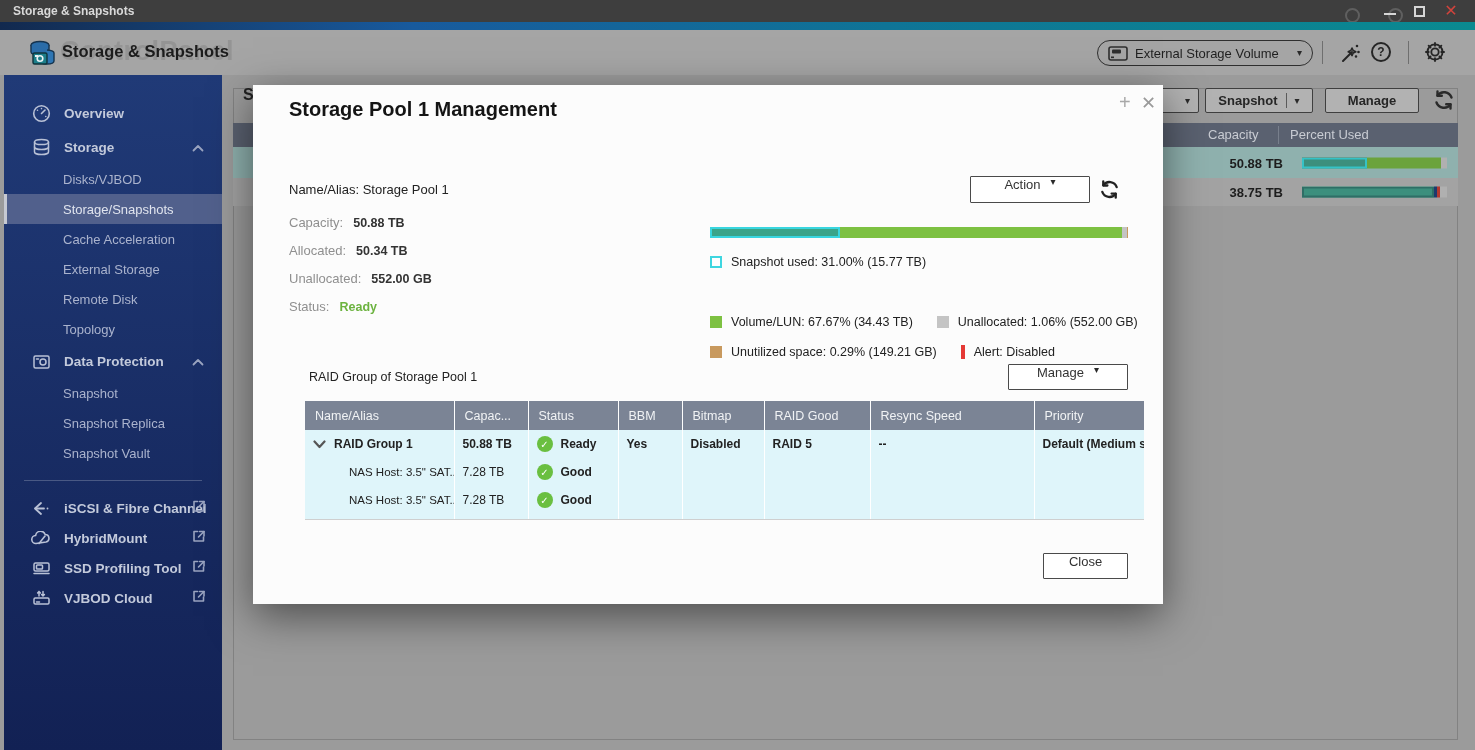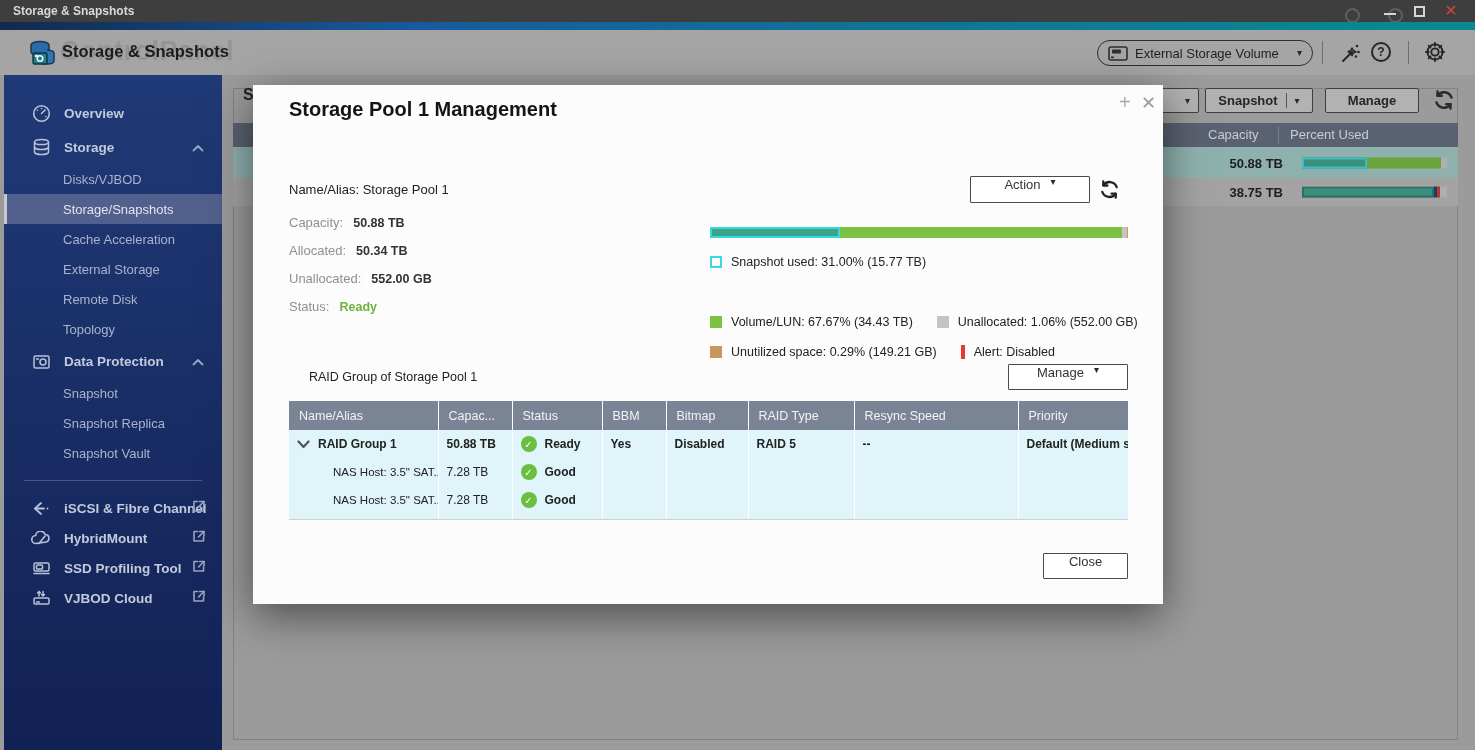--- a/index.html
+++ b/index.html
@@ -97,21 +97,21 @@
   .legend-row { position:absolute; left:457px; height:16px; display:flex; align-items:center; gap:24px; }
   .leg-item { display:flex; align-items:center; gap:9px; font-size:12.5px; color:#222; }
   .sw { width:12px; height:12px; flex:none; }
   .sw-snap { background:#fff; border:2px solid var(--legend_cyan); }
   .sw-pool { background:var(--dark_green); }
   .sw-vol { background:var(--light_green); }
   .sw-unalloc { background:#c4c4c4; }
   .sw-unutil { background:var(--tan); }
   .sw-alert { width:4px; height:14px; background:var(--alert_red); }
   .raid-label { position:absolute; left:36px; top:285px; font-size:12.5px; font-weight:400; color:#222;margin-left:20px; }
-  .raid-wrap { position:absolute; left:36px; top:316px; width:839px; height:119px; overflow:hidden; border-bottom:1px solid #cfcfcf; }
+  .raid-wrap { position:absolute; left:52px; top:316px; width:839px; height:119px; overflow:hidden; border-bottom:1px solid #cfcfcf; }
   table.raid { border-collapse:collapse; table-layout:fixed; width:839px; }
   .raid th { height:29px; background:var(--th_gray); color:#f1f3f5; font-size:12.5px; font-weight:400;
     text-align:left; padding-left:10px; border-right:1px solid rgba(255,255,255,.75); white-space:nowrap; overflow:hidden; }
   .raid th:last-child { border-right:none; }
   .raid td { height:28px; background:var(--row_cyan); font-size:12px; color:#222;
     padding-left:8px; border-right:1px solid #fff; white-space:nowrap; overflow:hidden; }
   .raid td:last-child { border-right:none; }
   .raid .b { font-weight:700; }
   .raid .sub { font-weight:400; font-size:11.5px; padding-left:44px; }
   .cell-flex { display:flex; align-items:center; gap:8px; }
@@ -455,21 +455,21 @@
             <col style="width:164px">
             <col style="width:110px">
         </colgroup>
         <thead>
           <tr>
             <th>Name/Alias</th>
             <th>Capac...</th>
             <th>Status</th>
             <th>BBM</th>
             <th>Bitmap</th>
-            <th>RAID Type</th>
+            <th>RAID Good</th>
             <th>Resync Speed</th>
             <th>Priority</th>
           </tr>
         </thead>
         <tbody>
           <tr>
             <td class="b">
                 <span class="cell-flex">
               <span class="chev-btn">
                 <svg class="ln" width="13" height="9" viewBox="0 0 13 9" stroke="#555" stroke-width="2.2">

